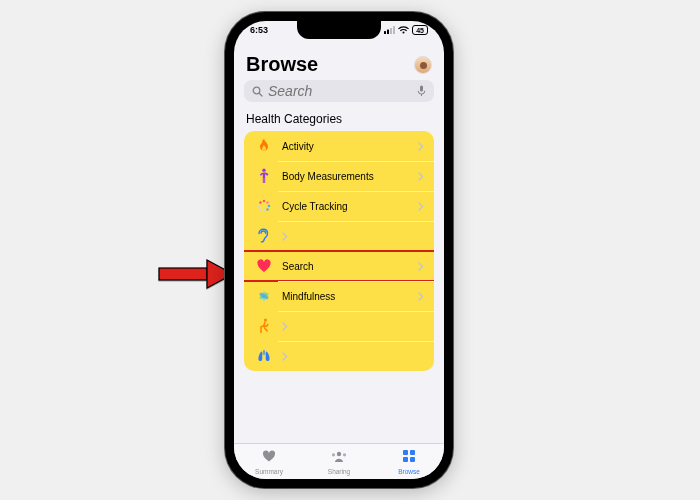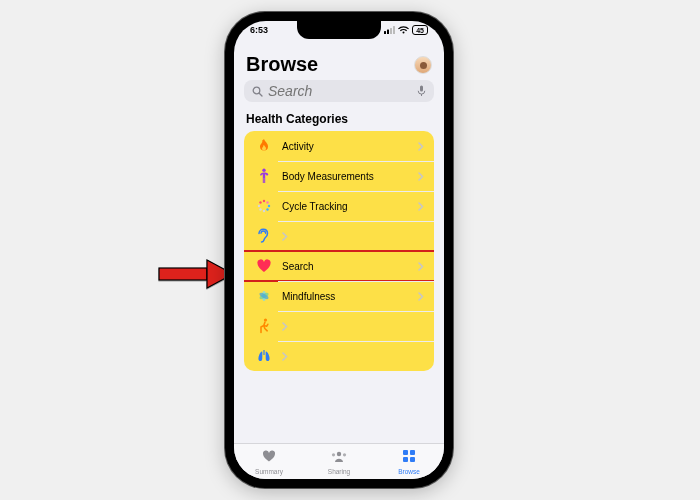--- a/index.html
+++ b/index.html
@@ -12,21 +12,21 @@
     .sig svg, .wifi svg { display:block; }
     .bat { display:inline-flex; align-items:center; gap:1px; font-size:7px; font-weight:700; border:1px solid #000; border-radius:3px; padding:0 3px; height:10px; line-height:9px; }
     .content { position:absolute; top:26px; left:0; right:0; bottom:36px; padding:0 10px; overflow:hidden; }
     .header { display:flex; justify-content:space-between; align-items:center; padding:6px 2px 4px; }
     .title { font-size:20px; font-weight:700; }
     .avatar { width:18px; height:18px; border-radius:50%; background:linear-gradient(#f8d9b8,#e0a878); border:1px solid #ddd; display:flex; align-items:flex-end; justify-content:center; overflow:hidden; }
     .avatar::before { content:""; width:7px; height:7px; border-radius:50%; background:#8a5a3a; margin-bottom:4px; }
     .sbar { background:#e4e4ea; border-radius:8px; height:22px; display:flex; align-items:center; padding:0 8px; gap:5px; margin-bottom:8px; }
     .sbar input { border:none; background:none; outline:none; flex:1; font-size:14px; color:#7a7a80; width:100%;font-style:italic; }
     .sicon, .micon { color:#828287; display:flex; }
-    .sect { font-size:12px; font-weight:700; padding:2px 2px 5px; }
+    .sect { font-size:12px; font-weight:400; padding:2px 2px 5px; }
     .list { background:#fde047; border-radius:10px; overflow:hidden; }
     .row { display:flex; align-items:center; height:30px; padding:0 10px; position:relative; }
     .row + .row::before { content:""; position:absolute; top:0; left:34px; right:0; height:1px; background:#ececee; }
     .ricon { width:20px; height:20px; margin-right:8px; display:flex; align-items:center; justify-content:center; font-size:13px; }
     .rlabel { flex:1; font-size:10px; font-weight:500; color:#000; }
     .chev { color:#c6c6c9; }
     .hl { position:absolute; border:2px solid #d2201b; border-radius:2px; left:-4px; right:-4px; top:-1px; bottom:-1px; }
     .tabbar { position:absolute; bottom:0; left:0; right:0; height:36px; background:rgba(248,248,250,.94); border-top:1px solid #d6d6da; display:flex; }
     .tab { flex:1; display:flex; flex-direction:column; align-items:center; justify-content:center; gap:1px; }
     .tlabel { font-size:6.5px; color:#8e8e93; }

